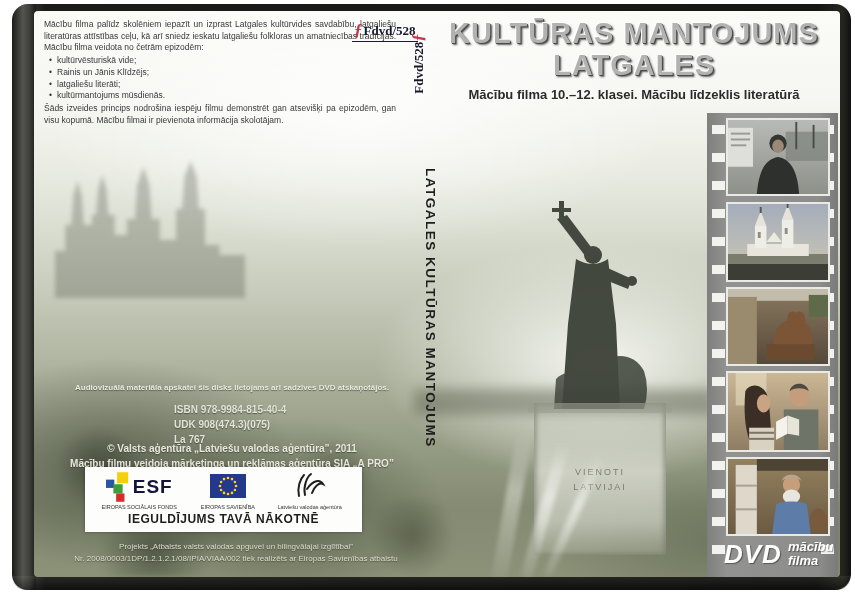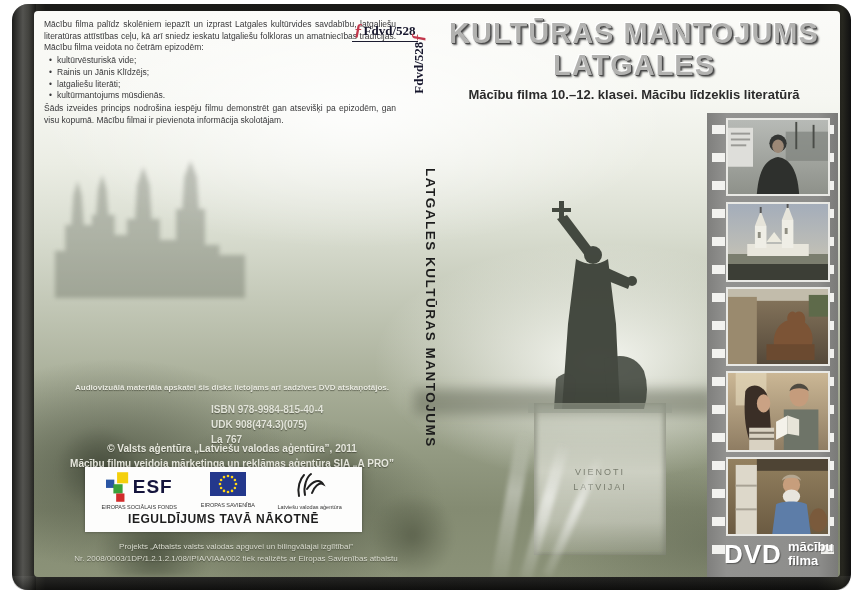--- a/index.html
+++ b/index.html
@@ -65,34 +65,34 @@
   .film-strip{position:absolute;left:673px;top:102px;width:131px;height:464px;
     background:linear-gradient(90deg,#7f7f7d,#929290 15%,#8d8d8b 85%,#7a7a78);}
   .holes{position:absolute;top:12px;bottom:4px;width:13px;
     background:repeating-linear-gradient(180deg,#f2f2ef 0 9px,rgba(0,0,0,0) 9px 28px);}
   .holes.left{left:5px;} .holes.right{right:4px;}
   .photo{position:absolute;left:19px;width:104px;border:2px solid #e9e9e5;box-sizing:border-box;
     overflow:hidden;background:#777;}
   .photo svg{display:block;}
   .p1{top:5px;height:78px;} .p2{top:89px;height:80px;} .p3{top:174px;height:79px;}
   .p4{top:258px;height:81px;} .p5{top:344px;height:79px;}
-  .dvd-row{position:absolute;left:17px;top:427px;display:flex;align-items:center;gap:6px;color:#ffffff;}
+  .dvd-row{position:absolute;left:17px;top:427px;display:flex;align-items:center;gap:6px;color:#ffffff;font-style:italic;}
   .dvd-big{font-weight:bold;font-size:26px;letter-spacing:1px;line-height:1;text-shadow:1px 1px 1px rgba(0,0,0,.4);}
   .dvd-small{font-weight:bold;font-size:13px;line-height:1.1;text-shadow:1px 1px 1px rgba(0,0,0,.4);}
   
   .shadowed{text-shadow:0 1px 1px rgba(55,58,45,.65);}
   .dvd-note{position:absolute;left:18px;top:372px;width:360px;text-align:center;font-size:8px;
     font-weight:bold;color:#eaebe2;}
-  .isbn-block{position:absolute;left:140px;top:391px;font-size:10px;font-weight:bold;line-height:1.5;color:#e2e4d9;margin-left:37px;}
+  .isbn-block{position:absolute;left:140px;top:391px;font-size:10px;font-weight:bold;line-height:1.5;color:#e2e4d9;}
   .copyright-block{position:absolute;left:18px;top:430px;width:360px;text-align:center;font-size:10px;
     font-weight:bold;line-height:1.5;color:#e6e7dd;}
   
   .logo-bar{position:absolute;left:51px;top:456px;width:277px;height:65px;background:#fdfdfc;
     box-shadow:0 0 3px rgba(0,0,0,.35);}
-  .logo-row{position:absolute;left:4px;top:5px;right:9px;display:flex;justify-content:space-around;align-items:flex-start;}
+  .logo-row{position:absolute;left:4px;top:5px;right:9px;display:flex;justify-content:space-around;align-items:flex-end;}
   .logo-item{text-align:center;}
   .logo-caption{font-size:5.5px;color:#333;margin-top:2px;line-height:1.25;}
   .esf-top{display:flex;align-items:center;gap:3px;justify-content:center;}
   .esf-text{font-weight:bold;font-size:19px;color:#14143c;letter-spacing:1px;}
   .slogan{position:absolute;left:0;bottom:6px;width:100%;text-align:center;font-size:12px;
     font-weight:bold;letter-spacing:.5px;color:#1e1e1e;}
   
   .project-text{position:absolute;left:4px;top:530px;width:396px;text-align:center;font-size:8px;
     line-height:1.45;color:#dadcd0;}
 </style>

